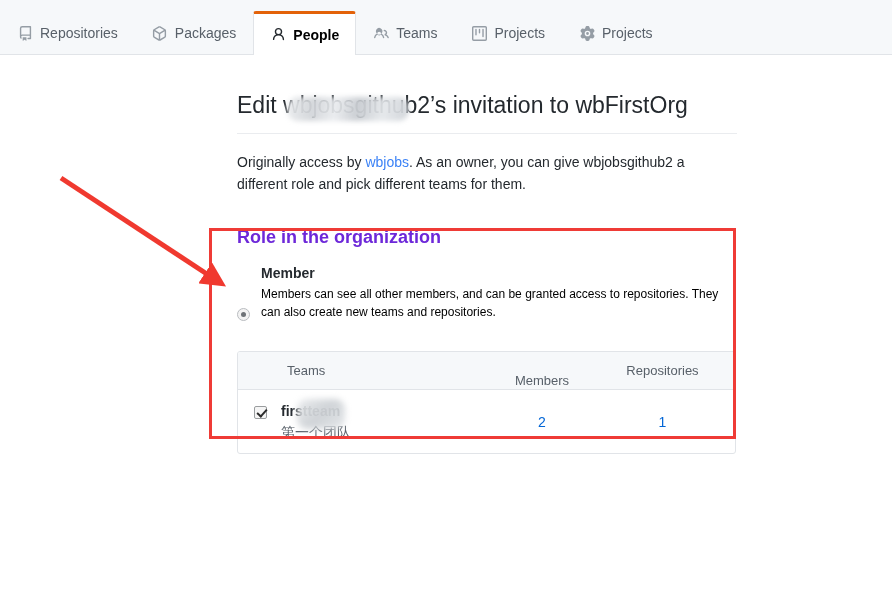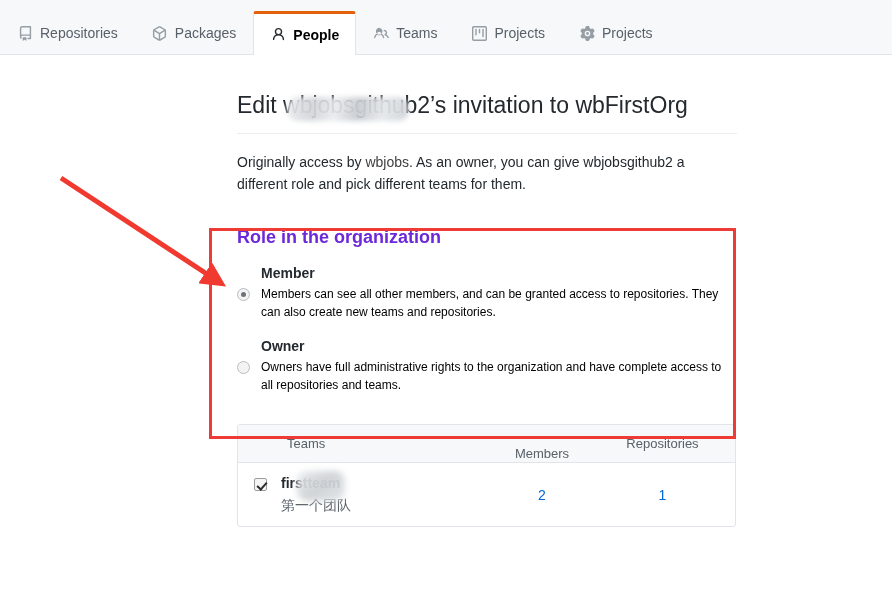--- a/index.html
+++ b/index.html
@@ -124,37 +124,37 @@
     pointer-events: none;
   }
   .lede {
     margin: 18px 0 0 0;
     font-size: 14px;
     line-height: 1.55;
     color: #24292e;
     width: 498px;
   }
   .lede a {
-    color: #404040;
+    color: #3b82f6;
     text-decoration: none;
   }
 
   
   .role-section {
     margin-top: 32px;
   }
   .section-title {
     font-size: 18px;
     font-weight: bold;
     margin: 0 0 16px 0;
     color: #6d28d9;
   }
   .radio-row {
     display: flex;
-    align-items: center;
+    align-items: flex-end;
     gap: 11px;
     margin-bottom: 16px;
   }
   .radio {
     flex: 0 0 13px;
     width: 13px;
     height: 13px;
     margin-top: 3px;
     border-radius: 50%;
     border: 1px solid #b9bcc0;
@@ -399,27 +399,20 @@
     <h2 class="section-title">Role in the organization</h2>
 
     <div class="radio-row">
       <span class="radio checked"></span>
       <div class="radio-body">
         <div class="radio-label">Member</div>
         <div class="radio-desc">Members can see all other members, and can be granted access to repositories. They can also create new teams and repositories.</div>
       </div>
     </div>
 
-    <div class="radio-row">
-      <span class="radio"></span>
-      <div class="radio-body">
-        <div class="radio-label">Owner</div>
-        <div class="radio-desc">Owners have full administrative rights to the organization and have complete access to all repositories and teams.</div>
-      </div>
-    </div>
   </div>
 
   <div class="teams-section">
 
     <div class="teams-table">
       <div class="teams-thead">
         <div class="th-teams">Teams</div>
         <div class="th-members">Members</div>
         <div class="th-repos">Repositories</div>
       </div>

